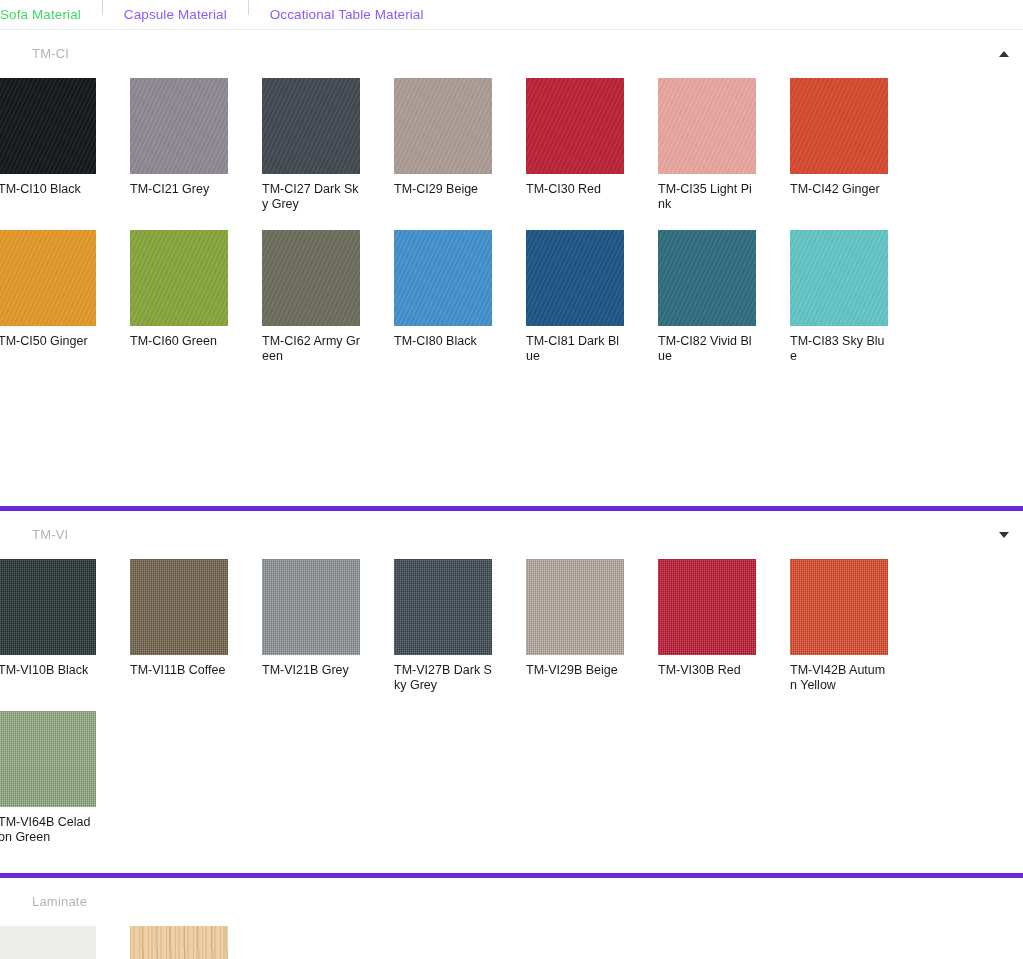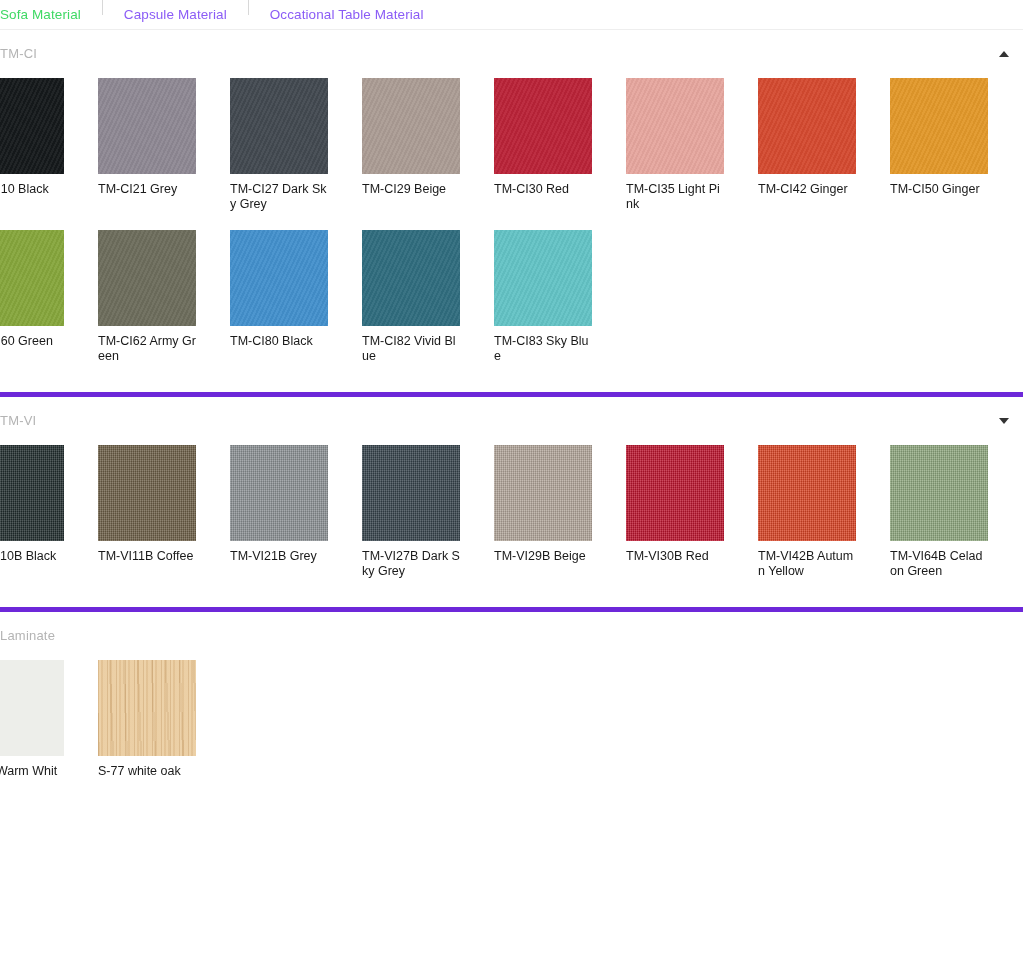--- a/index.html
+++ b/index.html
@@ -41,21 +41,21 @@
 
   
   .board {
     width: 1023px;
     height: 929px;
     overflow: hidden;
     position: relative;
     background: #ffffff;
   }
 
-  .section { position: relative; }
+  .section { position: relative; padding-left: 32px; }
   .section + .section { border-top: 5px solid #6d28d9; }
 
   .section-head {
     height: 48px;
     display: flex;
     align-items: center;
     justify-content: space-between;
     padding-right: 12px;
   }
   .section-title {
@@ -200,20 +200,24 @@
         </div>
         <div class="cell">
           <div class="chip tex-soft" style="background: rgb(109, 109, 92);"></div>
           <div class="chip-label">TM-CI62 Army Green</div>
         </div>
         <div class="cell">
           <div class="chip tex-soft" style="background: rgb(67, 144, 204);"></div>
           <div class="chip-label">TM-CI80 Black</div>
         </div>
         <div class="cell">
+          <div class="chip tex-soft" style="background: rgb(29, 86, 132);"></div>
+          <div class="chip-label">TM-CI81 Dark Blue</div>
+        </div>
+        <div class="cell">
           <div class="chip tex-soft" style="background: rgb(48, 109, 126);"></div>
           <div class="chip-label">TM-CI82 Vivid Blue</div>
         </div>
         <div class="cell">
           <div class="chip tex-soft" style="background: rgb(99, 195, 197);"></div>
           <div class="chip-label">TM-CI83 Sky Blue</div>
         </div>
         <div class="cell empty">
           <div class="chip"></div>
         </div>

